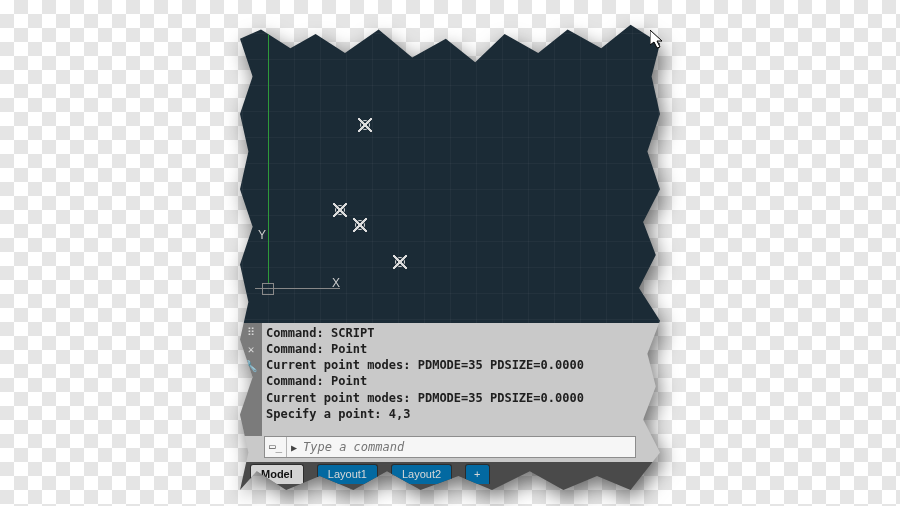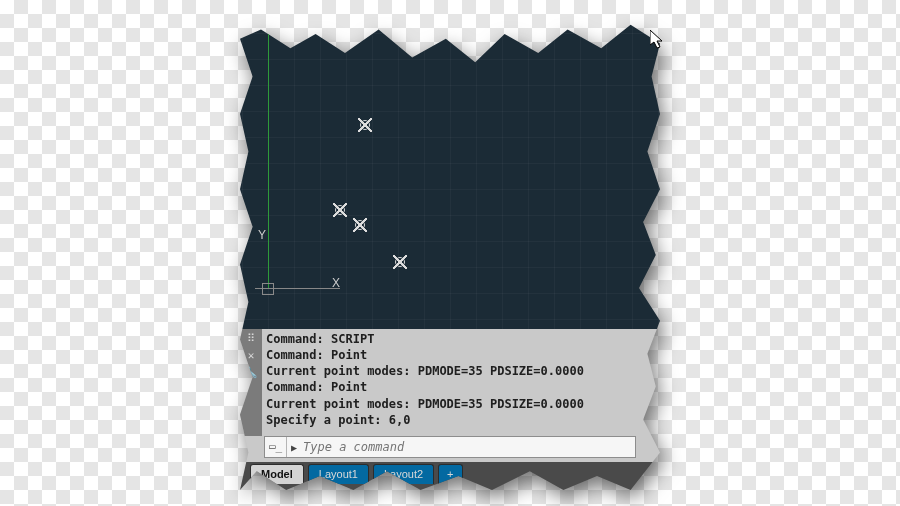--- a/index.html
+++ b/index.html
@@ -74,31 +74,31 @@
     content:""; position:absolute; inset:0;
     background:
       linear-gradient(45deg, transparent 46%, #ddd 46%, #ddd 54%, transparent 54%),
       linear-gradient(-45deg, transparent 46%, #ddd 46%, #ddd 54%, transparent 54%);
   }
 
   
   .cmd-panel { display:flex; background:#c9c9c9; }
   .cmd-gutter { width:22px; background:#7b7b7b; display:flex; flex-direction:column; align-items:center; padding-top:4px; gap:6px; }
   .cmd-gutter span { color:#d8d8d8; font-size:11px; line-height:1; cursor:pointer; }
-  .cmd-history { flex:1; padding:2px 4px 8px; font-size:12px; line-height:1.35; color:#202020; font-weight:600; white-space:nowrap; }
+  .cmd-history { flex:1; padding:2px 4px 14px; font-size:12px; line-height:1.35; color:#202020; font-weight:600; white-space:nowrap; }
   .cmd-history div { font-weight:600; }
 
   
   .cmd-input-row { display:flex; align-items:center; background:#f6f6f6; border:1px solid #8d8d8d; margin:0 24px 4px 24px; height:22px; }
   .cmd-icon { width:22px; text-align:center; font-size:11px; color:#555; border-right:1px solid #b5b5b5; line-height:20px; }
   .cmd-tri { padding:0 6px 0 4px; color:#444; font-size:10px; }
   .cmd-input { flex:1; border:none; outline:none; background:transparent; font:italic 12px Consolas,monospace; color:#a16207; }
 
   
-  .tabs { display:flex; align-items:center; background:#4a4a4a; padding:2px 2px 6px 10px; gap:4px; height:28px; }
+  .tabs { display:flex; align-items:center; background:#4a4a4a; padding:2px 2px 6px 10px; gap:13px; height:28px; }
   .tab { font:11px Arial,sans-serif; color:#d8d8d8; background:#0369a1; border:1px solid #2c2c2c; border-bottom:none; border-radius:3px 3px 0 0; padding:3px 10px 4px; cursor:pointer; }
   .tab.active { background:#d4d4d4; color:#111; font-weight:bold; }
   .tab.plus { padding:3px 8px 4px; }
 
   
   .cursor { position:absolute; left:650px; top:30px; pointer-events:none; }
 </style>
 </head>
 <body>
 
@@ -125,21 +125,21 @@
         <span>⠿</span>
         <span>✕</span>
         <span>🔧</span>
       </div>
       <div class="cmd-history">
         <div>Command: SCRIPT</div>
         <div>Command: Point</div>
         <div>Current point modes:  PDMODE=35  PDSIZE=0.0000</div>
         <div>Command: Point</div>
         <div>Current point modes:  PDMODE=35  PDSIZE=0.0000</div>
-        <div>Specify a point: 6,0</div>
+        <div>Specify a point: 4,3</div>
       </div>
     </div>
 
     <div style="background:#c9c9c9;">
       <div class="cmd-input-row">
         <span class="cmd-icon">▭_</span>
         <span class="cmd-tri">▶</span>
         <input class="cmd-input" type="text" placeholder="Type a command" style="">
       </div>
     </div>

